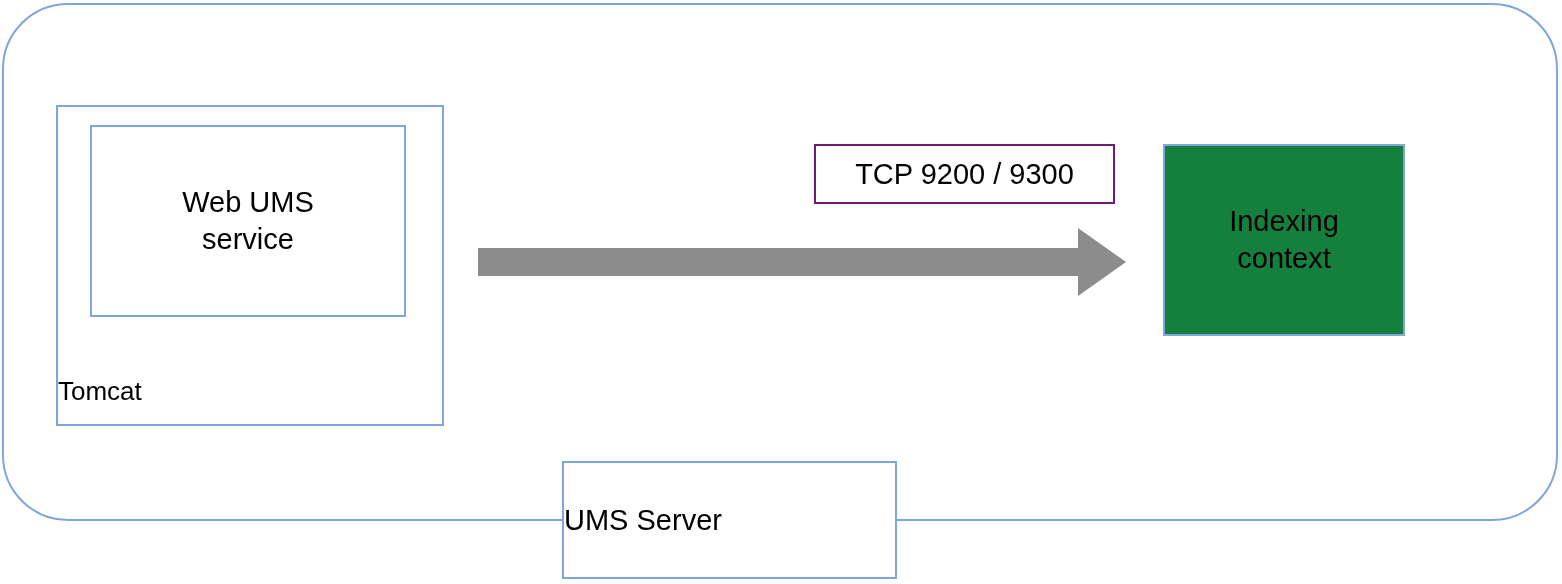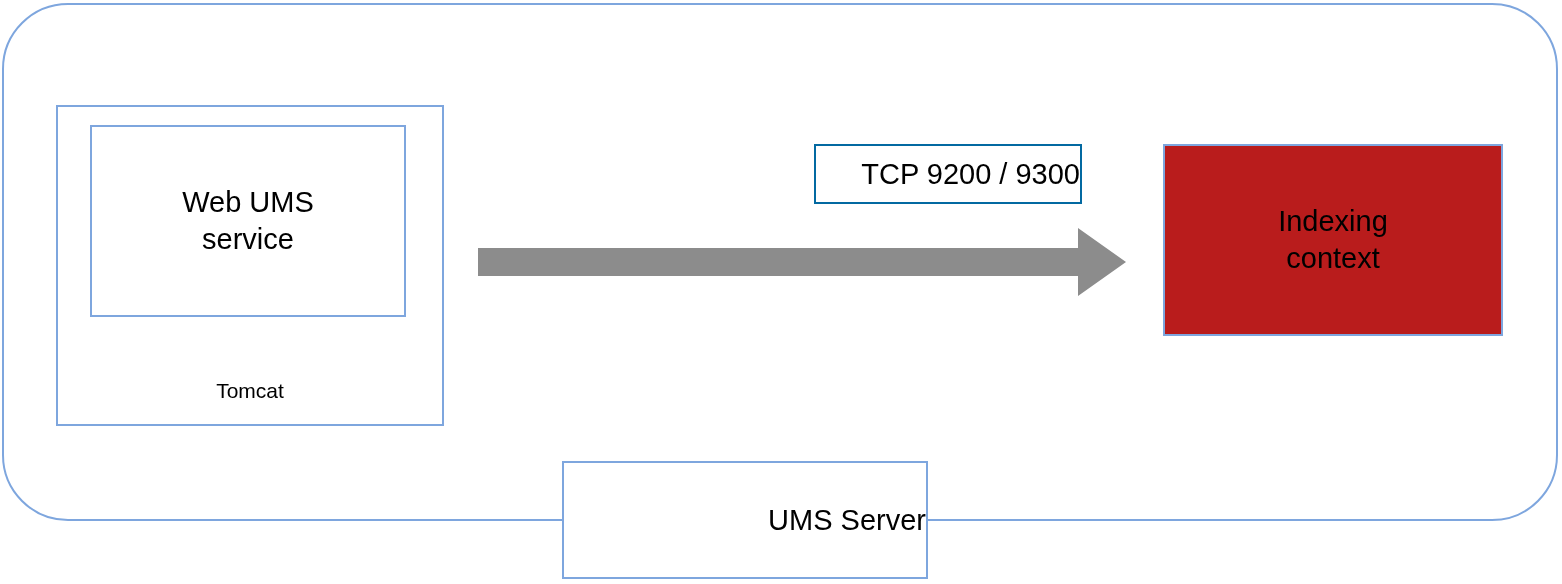--- a/index.html
+++ b/index.html
@@ -39,22 +39,21 @@
     height: 321px;
     border: 2px solid #7EA6DE;
     background: #ffffff;
     box-sizing: border-box;
   }
   .tomcat-label {
     position: absolute;
     left: 0;
     right: 0;
     top: 267px;
-    text-align: center;
-    font-size: 21px;
+    font-size: 26px;
     color: #000000;
     line-height: 34px;
   }
 
   
   .webums-box {
     left: 90px;
     top: 125px;
     width: 316px;
     height: 192px;
@@ -78,68 +77,68 @@
     top: 226px;
     width: 650px;
     height: 72px;
   }
   .arrow-wrap svg { display: block; }
 
   
   .tcp-box {
     left: 814px;
     top: 144px;
-    width: 268px;
+    width: 301px;
     height: 60px;
-    border: 2px solid #0369a1;
+    border: 2px solid #701a75;
     background: #ffffff;
     box-sizing: border-box;
     display: flex;
     align-items: center;
-    justify-content: flex-end;
+    justify-content: center;
   }
   .tcp-label {
     font-size: 29px;
     line-height: 34px;
     color: #000000;
     white-space: nowrap;
   }
 
   
   .indexing-box {
     left: 1163px;
     top: 144px;
-    width: 340px;
+    width: 242px;
     height: 192px;
     border: 2px solid #7EA6DE;
-    background: #b91c1c;
+    background: #15803d;
     box-sizing: border-box;
     display: flex;
     align-items: center;
     justify-content: center;
   }
   .indexing-label {
     text-align: center;
     font-size: 29px;
     line-height: 37px;
     color: #000000;
   }
 
   
   .umsserver-box {
     left: 562px;
     top: 461px;
-    width: 366px;
+    width: 335px;
     height: 118px;
     border: 2px solid #7EA6DE;
     background: #ffffff;
     box-sizing: border-box;
     display: flex;
     align-items: center;
-    justify-content: flex-end;
+    justify-content: flex-start;
   }
   .umsserver-label {
     font-size: 29px;
     line-height: 34px;
     color: #000000;
     white-space: nowrap;
   }
 </style>
 </head>
 <body>

